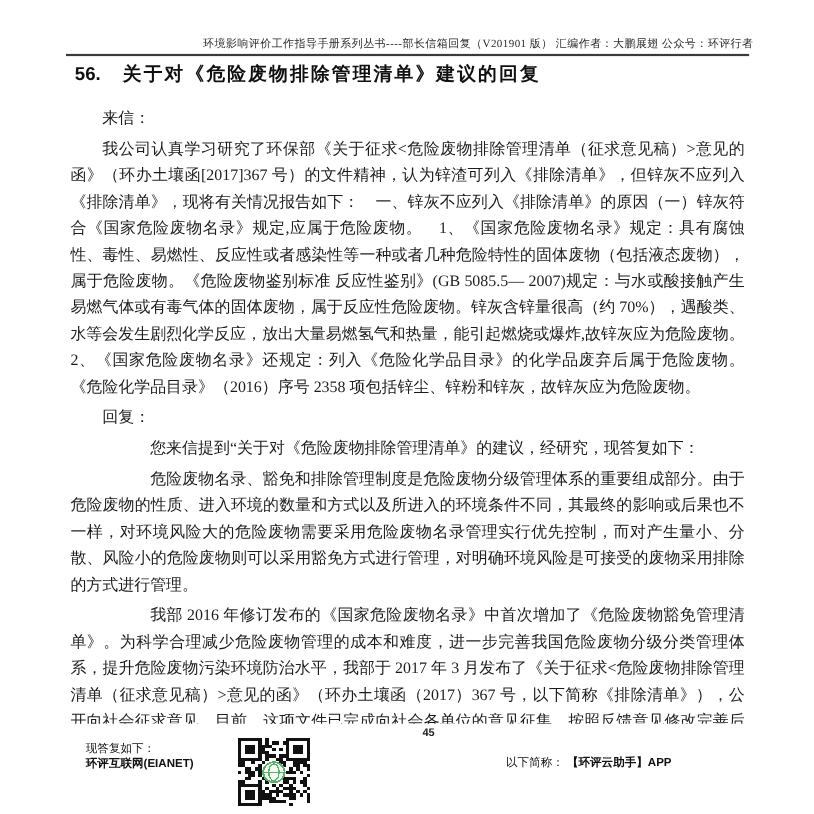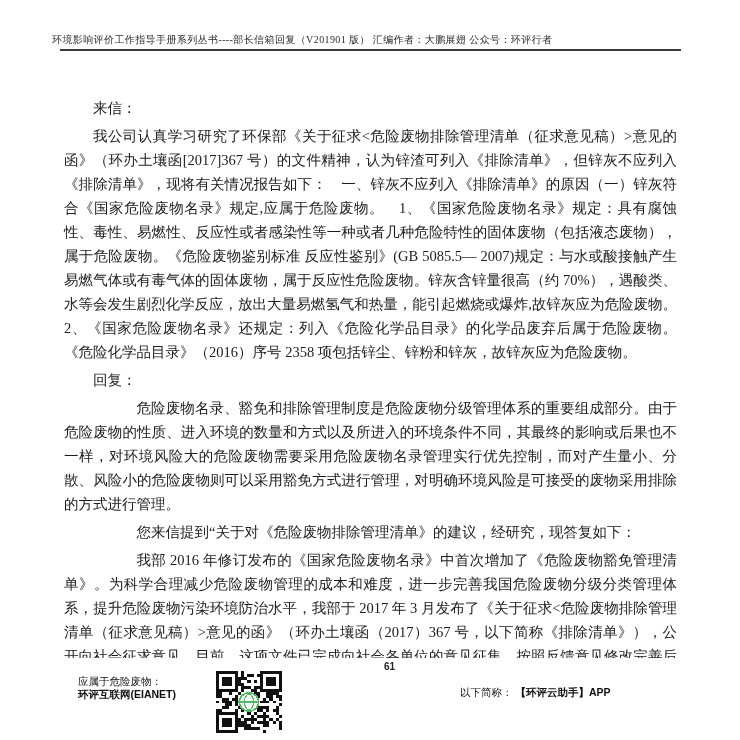--- a/index.html
+++ b/index.html
@@ -2,21 +2,21 @@
 <html><head>
 <meta charset="utf-8">
 <style>
   html,body{margin:0;padding:0;}
   body{
     width:740px;height:740px;background:#ffffff;position:relative;overflow:hidden;
     font-family:"Liberation Serif","DejaVu Serif",serif;color:#1b1b1b;
   }
   .page{position:absolute;inset:0;background:#ffffff;}
   .header{
-    position:absolute;top:33px;left:52px;width:621px;text-align:left;
+    position:absolute;top:33px;left:64px;width:621px;text-align:right;
     font-size:10px;color:#2a2a2a;letter-spacing:.4px;white-space:nowrap;
   }
   .header-rule{position:absolute;top:49px;left:60px;width:621px;height:0;border-bottom:2px solid #3a3a3a;}
   .doc-title{
     position:absolute;top:56px;left:68px;font-size:17px;font-weight:bold;color:#101010;
     letter-spacing:2px;white-space:nowrap;
   }
   .doc-title .num{letter-spacing:0;margin-right:20px;font-family:"Liberation Sans","DejaVu Sans",sans-serif;}
   .body-text{
     position:absolute;top:92px;left:60px;width:621px;max-height:566px;overflow:hidden;
@@ -41,36 +41,39 @@
   .footer-right .bold{font-weight:bold;}
 </style>
 </head>
 <body>
 
 <div class="page">
 
   <div class="header">环境影响评价工作指导手册系列丛书----部长信箱回复（V201901 版）  汇编作者：大鹏展翅 公众号：环评行者</div>
   <div class="header-rule"></div>
 
+  <div class="doc-title">
+    <span class="num">56.</span><span>关于对《危险废物排除管理清单》建议的回复</span>
+  </div>
 
   <div class="body-text">
     <p>来信：</p>
     <p>我公司认真学习研究了环保部《关于征求&lt;危险废物排除管理清单（征求意见稿）&gt;意见的函》（环办土壤函[2017]367 号）的文件精神，认为锌渣可列入《排除清单》，但锌灰不应列入《排除清单》，现将有关情况报告如下：　一、锌灰不应列入《排除清单》的原因（一）锌灰符合《国家危险废物名录》规定,应属于危险废物。　1、《国家危险废物名录》规定：具有腐蚀性、毒性、易燃性、反应性或者感染性等一种或者几种危险特性的固体废物（包括液态废物），属于危险废物。《危险废物鉴别标准 反应性鉴别》(GB 5085.5— 2007)规定：与水或酸接触产生易燃气体或有毒气体的固体废物，属于反应性危险废物。锌灰含锌量很高（约 70%），遇酸类、水等会发生剧烈化学反应，放出大量易燃氢气和热量，能引起燃烧或爆炸,故锌灰应为危险废物。　2、《国家危险废物名录》还规定：列入《危险化学品目录》的化学品废弃后属于危险废物。《危险化学品目录》（2016）序号 2358 项包括锌尘、锌粉和锌灰，故锌灰应为危险废物。</p>
     <p>回复：</p>
     <div>
+        <p class="deep">您来信提到“关于对《危险废物排除管理清单》的建议，经研究，现答复如下：</p>
         <p class="deep">危险废物名录、豁免和排除管理制度是危险废物分级管理体系的重要组成部分。由于危险废物的性质、进入环境的数量和方式以及所进入的环境条件不同，其最终的影响或后果也不一样，对环境风险大的危险废物需要采用危险废物名录管理实行优先控制，而对产生量小、分散、风险小的危险废物则可以采用豁免方式进行管理，对明确环境风险是可接受的废物采用排除的方式进行管理。</p>
-        <p class="deep">您来信提到“关于对《危险废物排除管理清单》的建议，经研究，现答复如下：</p>
         <p class="deep">我部 2016 年修订发布的《国家危险废物名录》中首次增加了《危险废物豁免管理清单》。为科学合理减少危险废物管理的成本和难度，进一步完善我国危险废物分级分类管理体系，提升危险废物污染环境防治水平，我部于 2017 年 3 月发布了《关于征求&lt;危险废物排除管理清单（征求意见稿）&gt;意见的函》（环办土壤函（2017）367 号，以下简称《排除清单》），公开向社会征求意见。目前，这项文件已完成向社会各单位的意见征集，按照反馈意见修改完善后将按程序报批发布。</p>
       </div>
   </div>
 
-  <div class="page-number">61</div>
+  <div class="page-number">45</div>
 
   <div class="footer-left">
-    <div>应属于危险废物：</div>
+    <div>现答复如下：</div>
     <div class="bold">环评互联网(EIANET)</div>
   </div>
 
   <div class="qr-wrap">
     <svg id="qr-svg" width="66" height="62" viewBox="0 0 21 21" preserveAspectRatio="none" shape-rendering="crispEdges">
         <rect x="0" y="0" width="21" height="21" fill="#ffffff"></rect>
         <rect x="8" y="0" width="1" height="1" fill="#111111"></rect>
         <rect x="8" y="1" width="1" height="1" fill="#111111"></rect>
         <rect x="10" y="1" width="1" height="1" fill="#111111"></rect>
         <rect x="11" y="1" width="1" height="1" fill="#111111"></rect>

